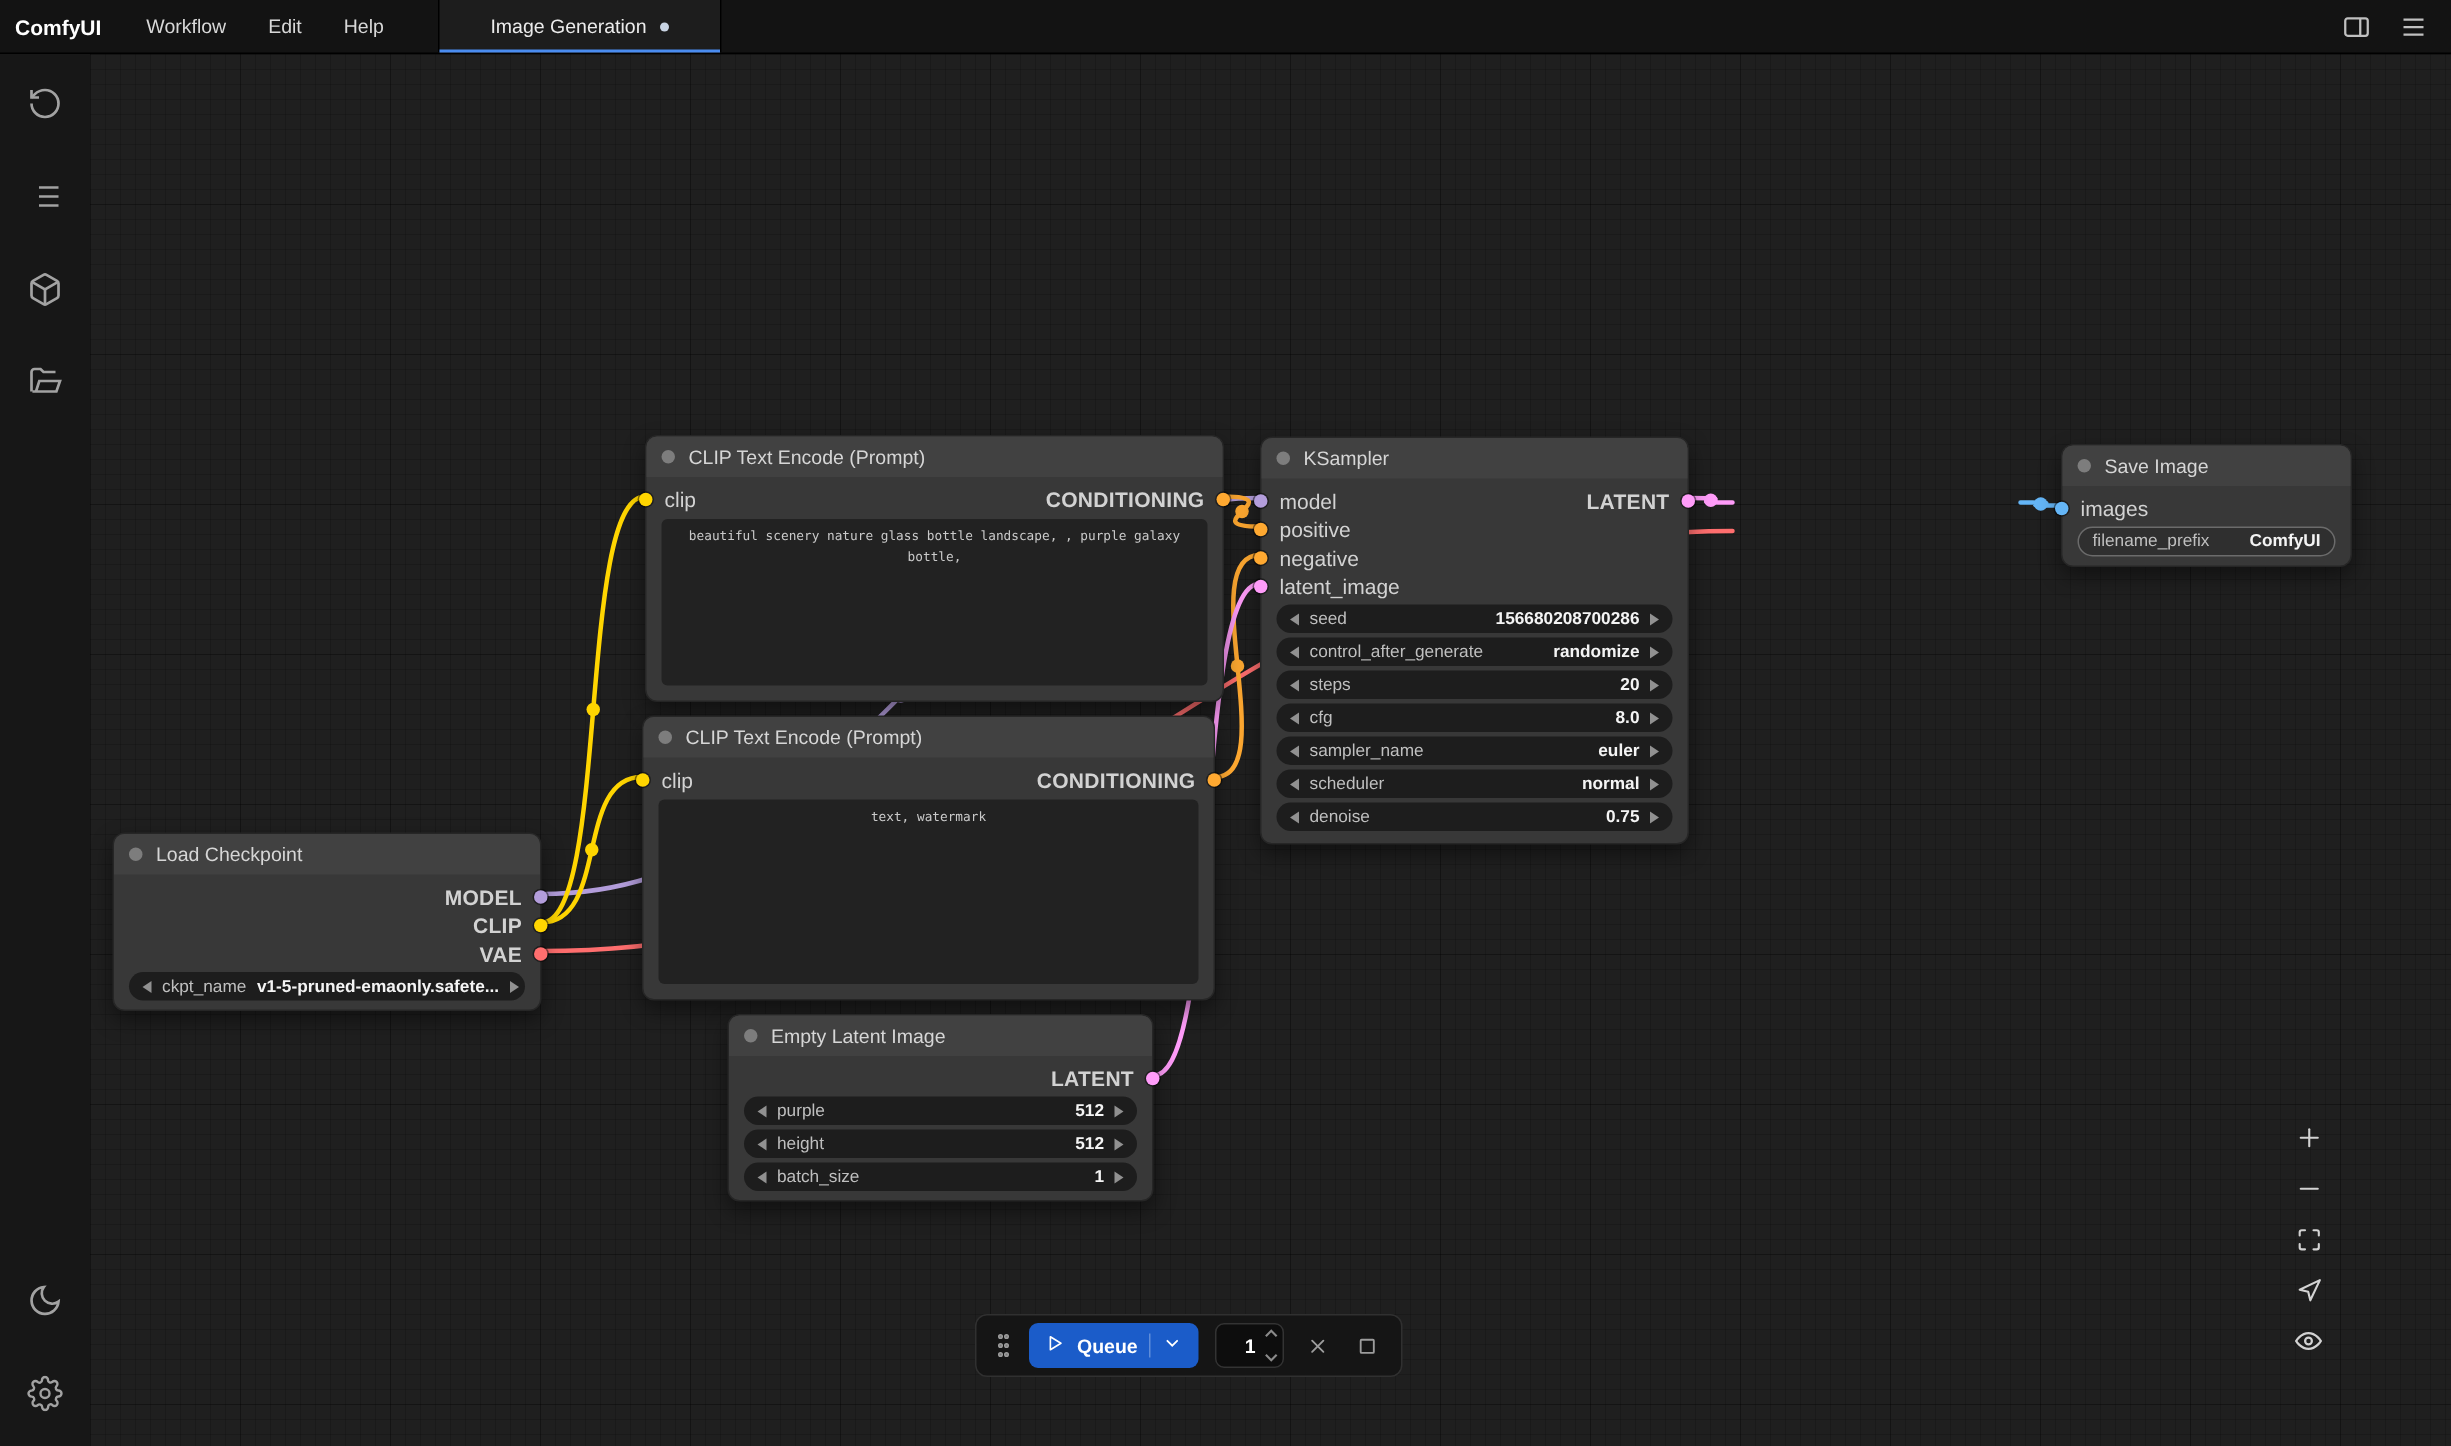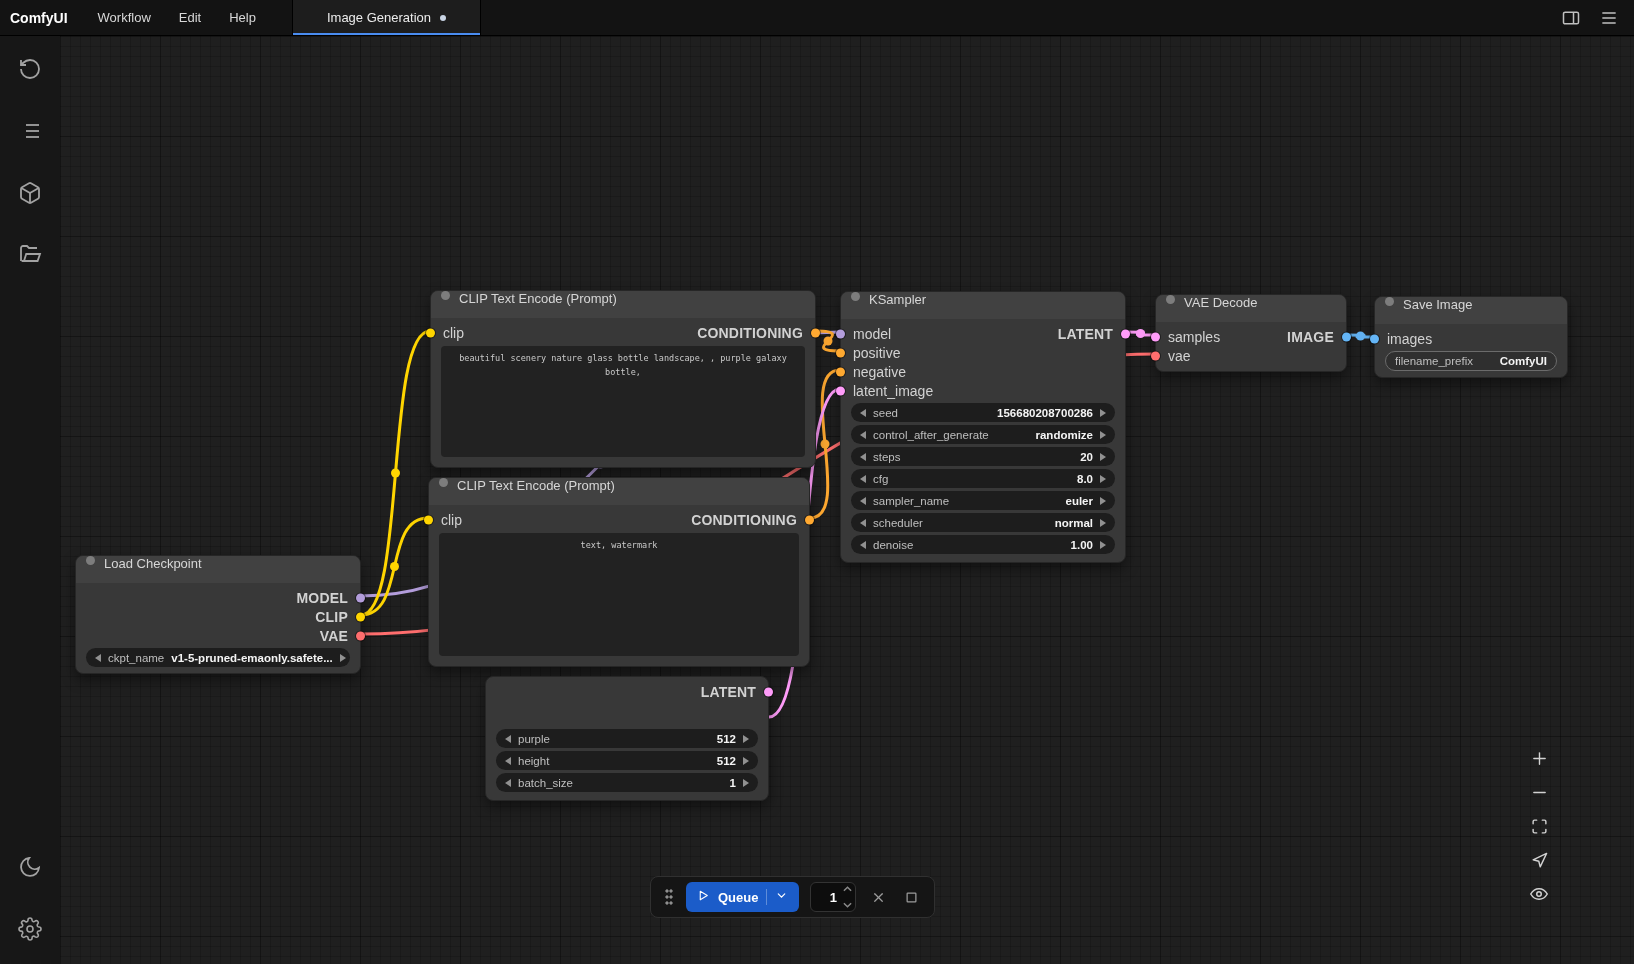--- a/index.html
+++ b/index.html
@@ -35,21 +35,21 @@
       linear-gradient(90deg,rgba(0,0,0,.16) 1px,transparent 1px),
       linear-gradient(rgba(0,0,0,.22) 1px,transparent 1px),
       linear-gradient(90deg,rgba(0,0,0,.22) 1px,transparent 1px);
     background-size:10px 10px,10px 10px,100px 100px,100px 100px}
   #wire-layer{position:absolute;left:0;top:0;z-index:1}
 
   
   .node{position:absolute;z-index:2;background:#383838;border:1px solid #262626;border-radius:8px;
     box-shadow:0 6px 14px rgba(0,0,0,.45);display:flex;flex-direction:column}
   .node-header{height:27px;flex:0 0 27px;background:#414141;border-radius:7px 7px 0 0;
-    display:flex;gap:9px;padding:0 10px;cursor:grab}
+    display:flex;align-items:center;gap:9px;padding:0 10px;cursor:grab}
   .collapse-dot{width:9px;height:9px;border-radius:50%;background:#7d7d7d;flex:0 0 9px}
   .node-title{font-size:13px;color:#d6d6d6;white-space:nowrap}
   .slots{margin-top:5px}
   .slot-row{height:19px;display:flex;align-items:center;padding:0 12px;position:relative;font-size:14px}
   .in-label{color:#d2d2d2}
   .out-label{margin-left:auto;color:#d2d2d2;font-weight:bold;letter-spacing:.2px}
   .port{width:9px;height:9px;border-radius:50%;position:absolute;top:50%;transform:translateY(-50%);
     box-shadow:0 0 0 1px rgba(0,0,0,.45);cursor:crosshair}
   .port.in{left:-5px}
   .port.out{right:-5px}
@@ -236,20 +236,24 @@
         <i class="port in" style="background: rgb(255, 213, 0);"></i>
         <span class="in-label">clip</span>
         <span class="out-label">CONDITIONING</span>
         <i class="port out" style="background: rgb(255, 169, 49);"></i>
       </div>
     </div>
     <div class="textarea">text, watermark</div>
   </div>
 
   <div class="node" style="left:425px;top:640px;width:284px;height:125px">
+    <div class="node-header">
+      <span class="collapse-dot"></span>
+      <span class="node-title">Empty Latent Image</span>
+    </div>
     <div class="slots">
       <div class="slot-row">
         <span class="out-label">LATENT</span>
         <i class="port out" style="background: rgb(255, 156, 249);"></i>
       </div>
     </div>
     <div class="widgets">
       <div class="widget">
         <i class="tri-left"></i>
         <span class="wlabel">purple</span>
@@ -329,44 +333,26 @@
       </div>
       <div class="widget">
         <i class="tri-left"></i>
         <span class="wlabel">scheduler</span>
         <span class="wvalue">normal</span>
         <i class="tri-right"></i>
       </div>
       <div class="widget">
         <i class="tri-left"></i>
         <span class="wlabel">denoise</span>
-        <span class="wvalue">1.00</span>
-        <i class="tri-right"></i>
-      </div>
-    </div>
-  </div>
-
-  <div class="node" style="left:1095px;top:258px;width:192px;height:78px">
-    <div class="node-header">
-      <span class="collapse-dot"></span>
-      <span class="node-title">VAE Decode</span>
-    </div>
-    <div class="slots">
-      <div class="slot-row">
-        <i class="port in" style="background: rgb(255, 156, 249);"></i>
-        <span class="in-label">samples</span>
-        <span class="out-label">IMAGE</span>
-        <i class="port out" style="background: rgb(100, 181, 246);"></i>
-      </div>
-      <div class="slot-row">
-        <i class="port in" style="background: rgb(255, 110, 110);"></i>
-        <span class="in-label">vae</span>
-      </div>
-    </div>
-  </div>
+        <span class="wvalue">0.75</span>
+        <i class="tri-right"></i>
+      </div>
+    </div>
+  </div>
+
 
   <div class="node" style="left:1314px;top:260px;width:194px;height:82px">
     <div class="node-header">
       <span class="collapse-dot"></span>
       <span class="node-title">Save Image</span>
     </div>
     <div class="slots">
       <div class="slot-row">
         <i class="port in" style="background: rgb(100, 181, 246);"></i>
         <span class="in-label">images</span>

